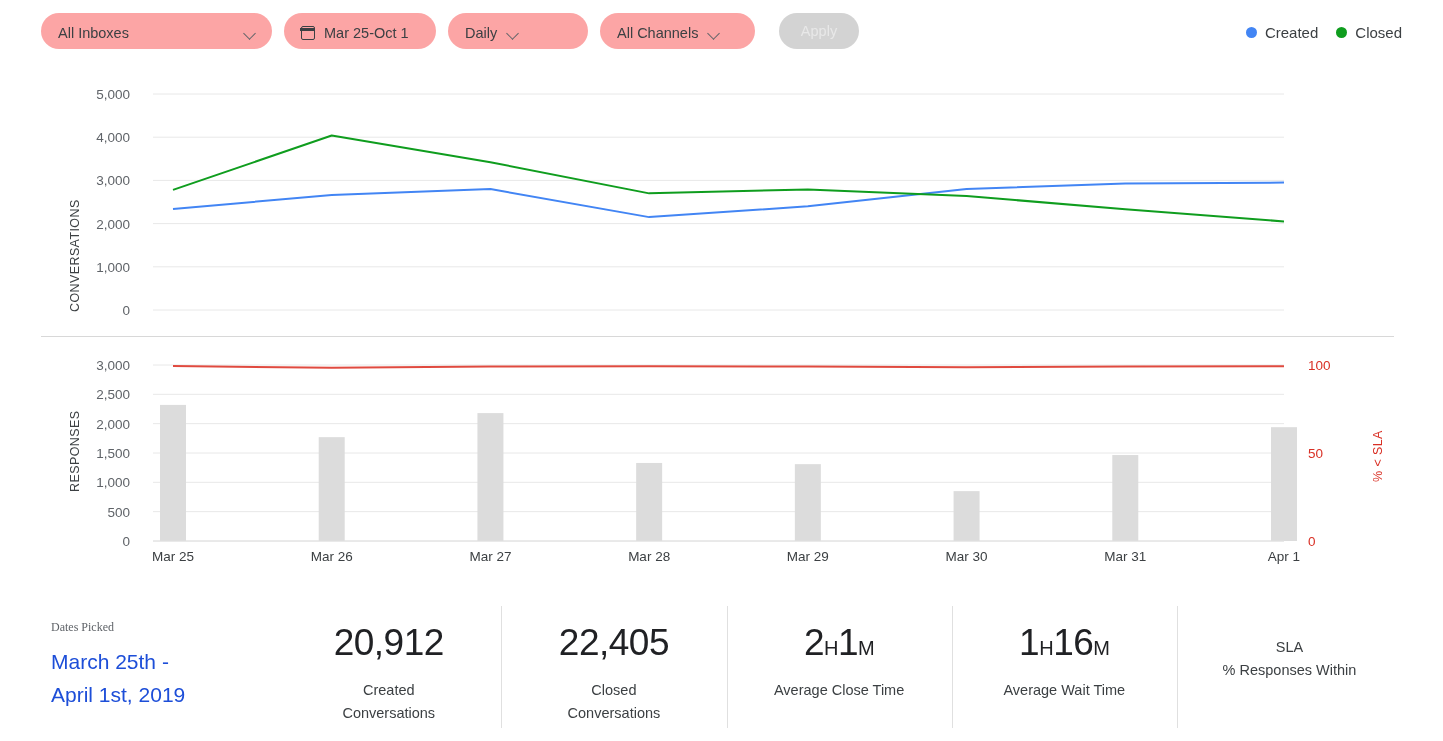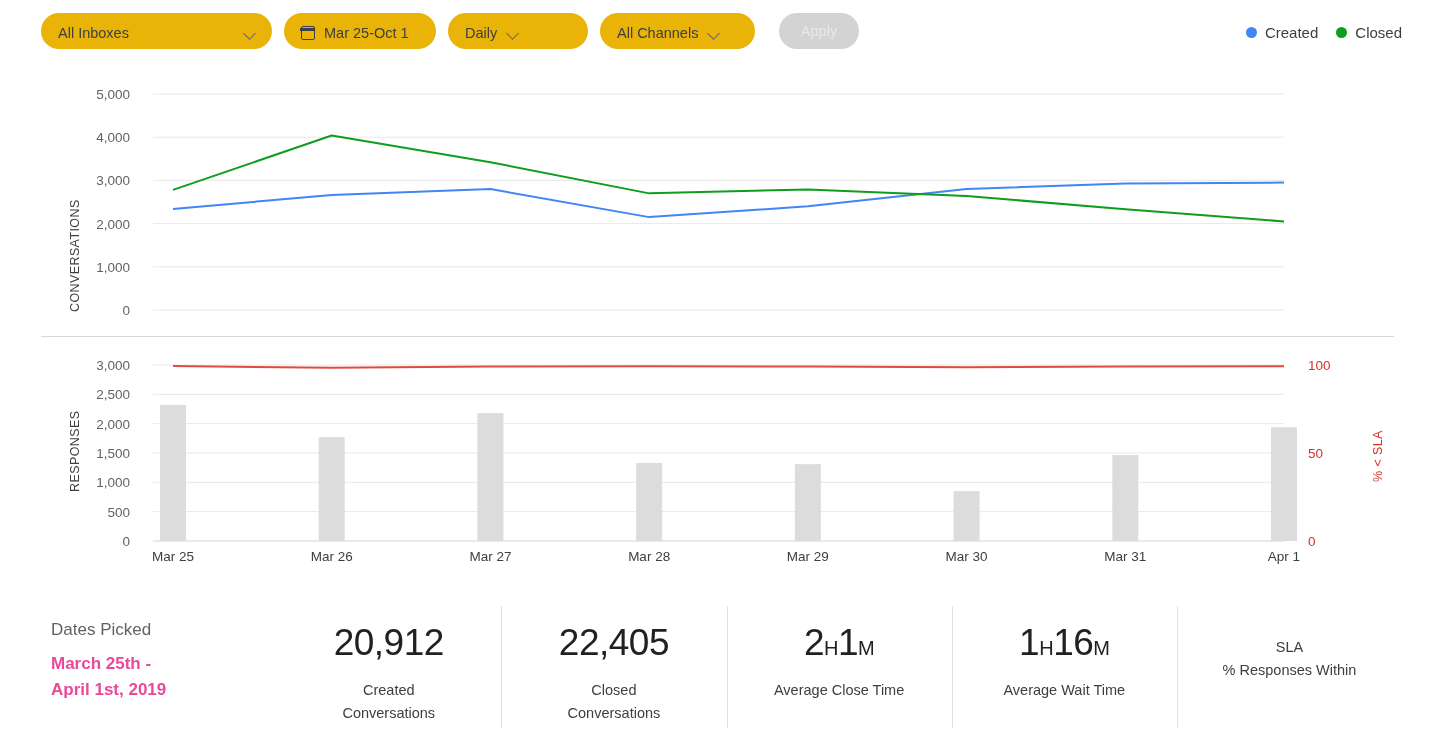--- a/index.html
+++ b/index.html
@@ -23,21 +23,21 @@
     width: 1443px;
     height: 62px;
     display: flex;
     align-items: center;
     padding-left: 41px;
     box-sizing: border-box;
   }
   .pill {
     height: 36px;
     border-radius: 18px;
-    background: #eab308;
+    background: #fca5a5;
     display: flex;
     align-items: center;
     padding: 4px 14px 0 17px;
     font-size: 14.5px;
     color: #3c4043;
     margin-right: 12px;
     box-sizing: border-box;
     cursor: pointer;
     user-select: none;
     white-space: nowrap;
@@ -158,25 +158,25 @@
     margin-top: 14px;
     line-height: 1.62;
   }
   .dates-cell {
     flex: 1 1 0;
     text-align: left;
     padding-top: 20px;
     padding-left: 10px;
     box-sizing: border-box;
   }
-  .dates-title { font-size: 17px; color: #5f6368; }
+  .dates-title { font-size: 12px; color: #5f6368; font-family: Liberation Serif, serif; }
   .dates-value {
-    font-size: 17px;
-    font-weight: bold;
-    color: #ec4899;
+    font-size: 21px;
+    font-weight: normal;
+    color: #1d4ed8;
     line-height: 1.55;
     margin-top: 11px;
   }
 </style>
 </head>
 <body>
 
 <div class="filter-bar">
   <div class="pill w-inbox">
     <span class="pill-label">All Inboxes</span>

